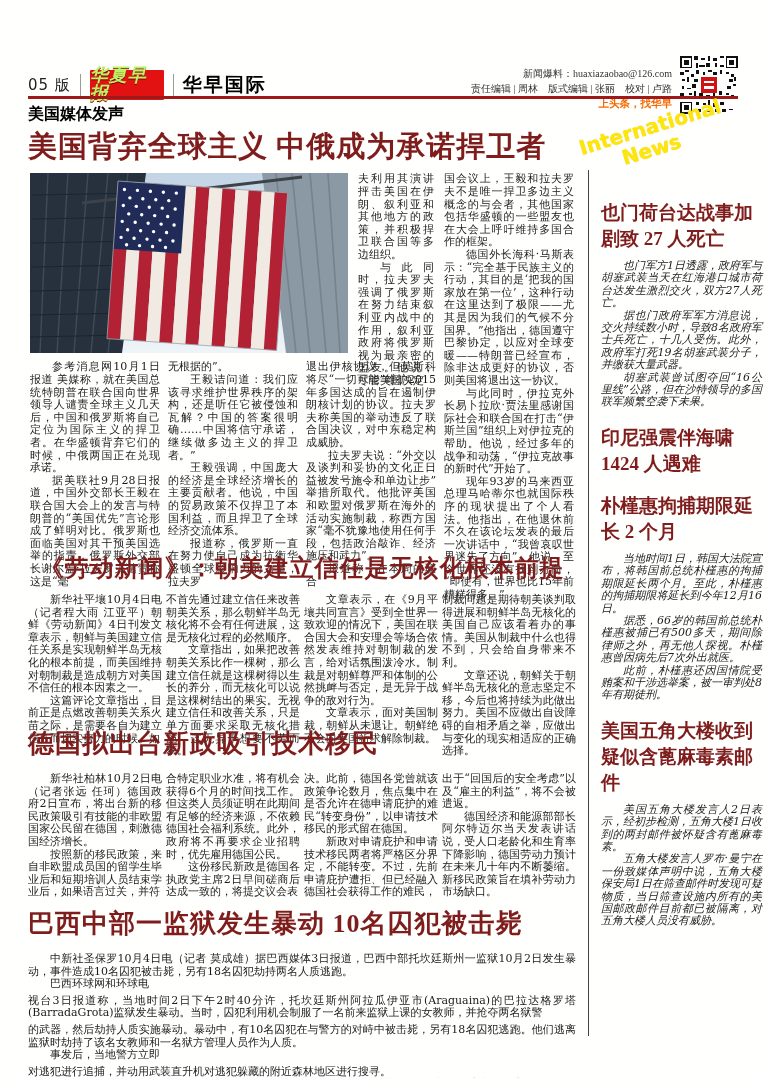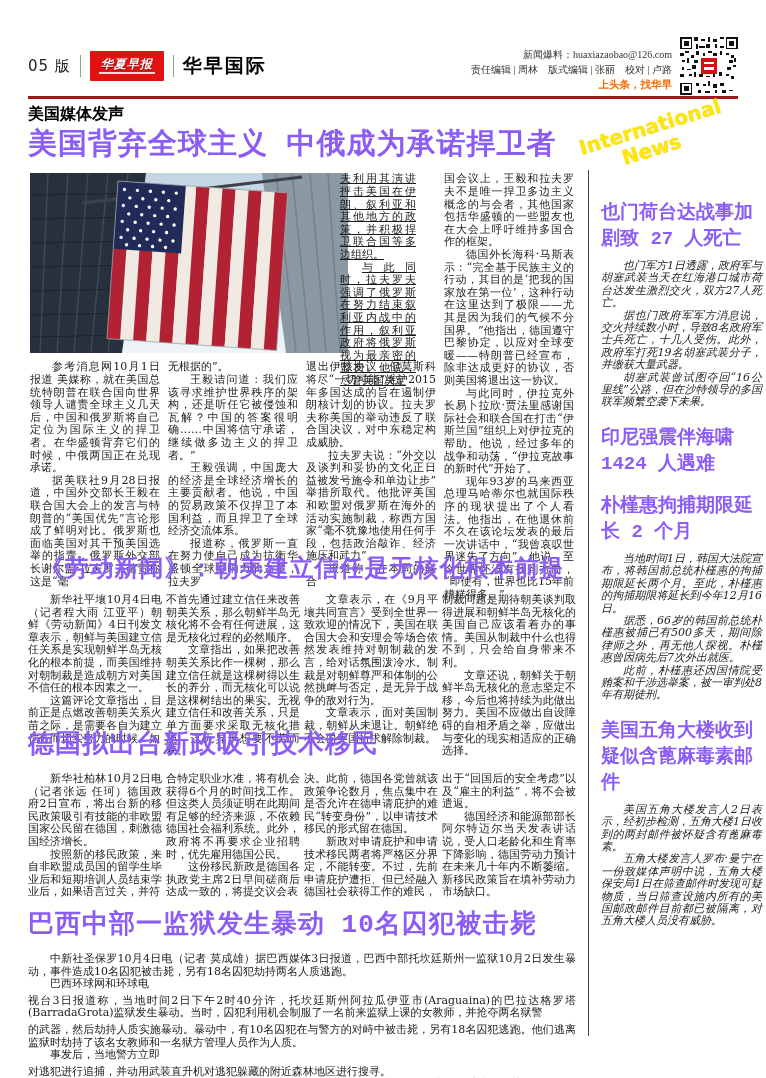--- a/index.html
+++ b/index.html
@@ -2,28 +2,28 @@
 <html lang="zh"><head>
 <meta charset="utf-8">
 <style>
   * { margin:0; padding:0; box-sizing:border-box; }
   html,body { background:#ffffff; }
   .page{ position:relative; width:766px; height:1078px; background:#fffffe;
          font-family:"DejaVu Serif","Liberation Serif",serif; color:#161616;
          outline:1px solid #d8d8d8; overflow:hidden; }
 
   
-  .hd{ position:absolute; left:28px; top:35px; width:710px; height:58px; }
+  .hd{ position:absolute; left:28px; top:54px; width:710px; height:58px; }
   .hd-left{ position:absolute; left:0; top:16px; display:flex; align-items:center; gap:9px;
             font-family:"DejaVu Sans","Liberation Sans",sans-serif; }
   .pno{ font-size:15px; color:#222; letter-spacing:1px; }
   .vbar{ display:inline-block; width:1px; height:22px; background:#9a9a9a; }
   .logo{ display:inline-flex; flex-direction:column; align-items:center; justify-content:center;
          width:74px; height:30px; background:#e31212; border-radius:1px; }
-  .logo-txt{ font-size:12px; font-weight:bold; color:#ffffff; letter-spacing:1px; line-height:1;
+  .logo-txt{ font-size:18px; font-weight:bold; color:#bef264; letter-spacing:1px; line-height:1;
              font-style:italic; text-shadow:0 1px 0 #7a0000; }
   .logo-sub{ width:56px; height:2px; background:rgba(255,255,255,.85); margin-top:2px; }
   .sec{ font-size:19px; font-weight:600; color:#000000; letter-spacing:2px; }
   .hd-right{ position:absolute; right:66px; top:12px; text-align:right;
              font-family:Liberation Serif, serif;
              font-size:10px; line-height:15px; color:#333; }
   .slogan{ color:#f56a00; font-size:10.5px; font-weight:bold; }
   .qr{ position:absolute; right:0; top:2px; width:58px; height:58px; }
   .red-rule{ position:absolute; left:28px; top:96px; width:710px; height:3px; background:#9e1a1a; }
 
@@ -31,33 +31,33 @@
   .badge{ position:absolute; left:580px; top:118px; width:130px;
           transform:rotate(-17deg); font-family:"DejaVu Sans","Liberation Sans",sans-serif;
           font-weight:bold; font-size:20px; line-height:22px; color:#ffe60a;
           text-shadow:0 0 1px #e8c400; }
   .badge .b2{ display:block; padding-left:38px; }
 
   
   .bt{ font-size:11px; line-height:12.6px; text-align:justify; color:#1b1b1b; }
   .bt p{ text-indent:2em; }
   .bt p.cont{ text-indent:0; }
-  h1,h2,h3{ font-family:Liberation Mono, monospace; color:#8b5cf6; }
+  h1,h2,h3{ font-family:Liberation Serif, serif; color:#7f1d1d; }
 
   
   .lead{ position:absolute; left:28px; top:104px; width:548px; }
   .kicker{ font-family:"DejaVu Sans","Liberation Sans",sans-serif; font-weight:bold;
            font-size:16px; color:#000; }
   .lead h1{ font-size:29px; line-height:1.12; font-weight:bold; letter-spacing:1px; margin-top:5px; }
   .lead-body{ position:relative; height:384px; margin-top:9px; }
   .photo{ position:absolute; left:2px; top:2px; width:318px; height:180px; }
   .lc{ position:absolute; }
   .lc1{ left:2px;  top:190px; width:130px; height:192px; }
   .lc2{ left:140px; top:190px; width:130px; height:192px; }
-  .lc3t{ left:312px; top:2px; width:76px; height:186px;text-decoration:underline; }
+  .lc3t{ left:330px; top:2px; width:76px; height:186px; }
   .lc3b{ left:278px; top:190px; width:130px; height:192px; }
   .lc4{ left:416px; top:2px; width:130px; height:380px; }
 
   
   .labor{ position:absolute; left:28px; top:552px; width:548px; }
   .labor h2{ font-size:24px; font-weight:bold; text-align:center; letter-spacing:1px; }
   .cols4{ display:flex; gap:4px; margin-top:10px; }
   .cols4 .c{ flex:1; }
   .germany{ position:absolute; left:28px; top:726px; width:548px; }
   .germany h2, .brazil h2{ font-size:26px; font-weight:bold; letter-spacing:1px; }

